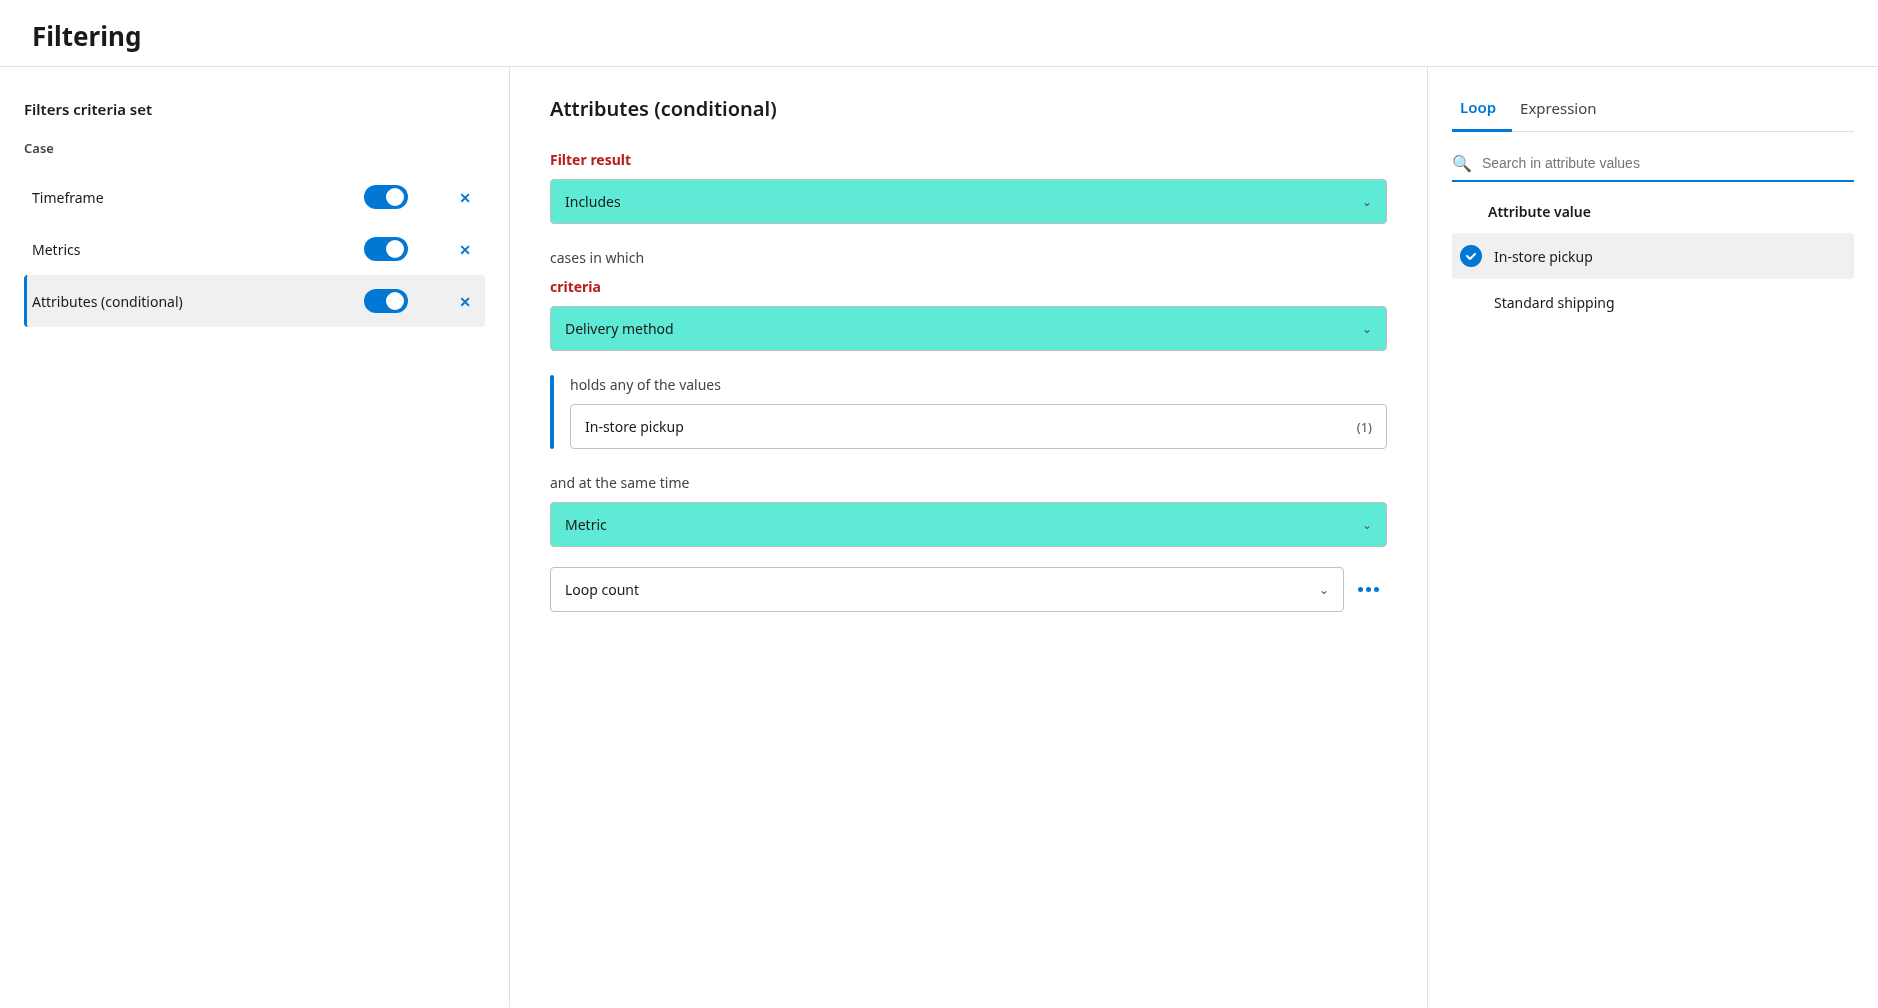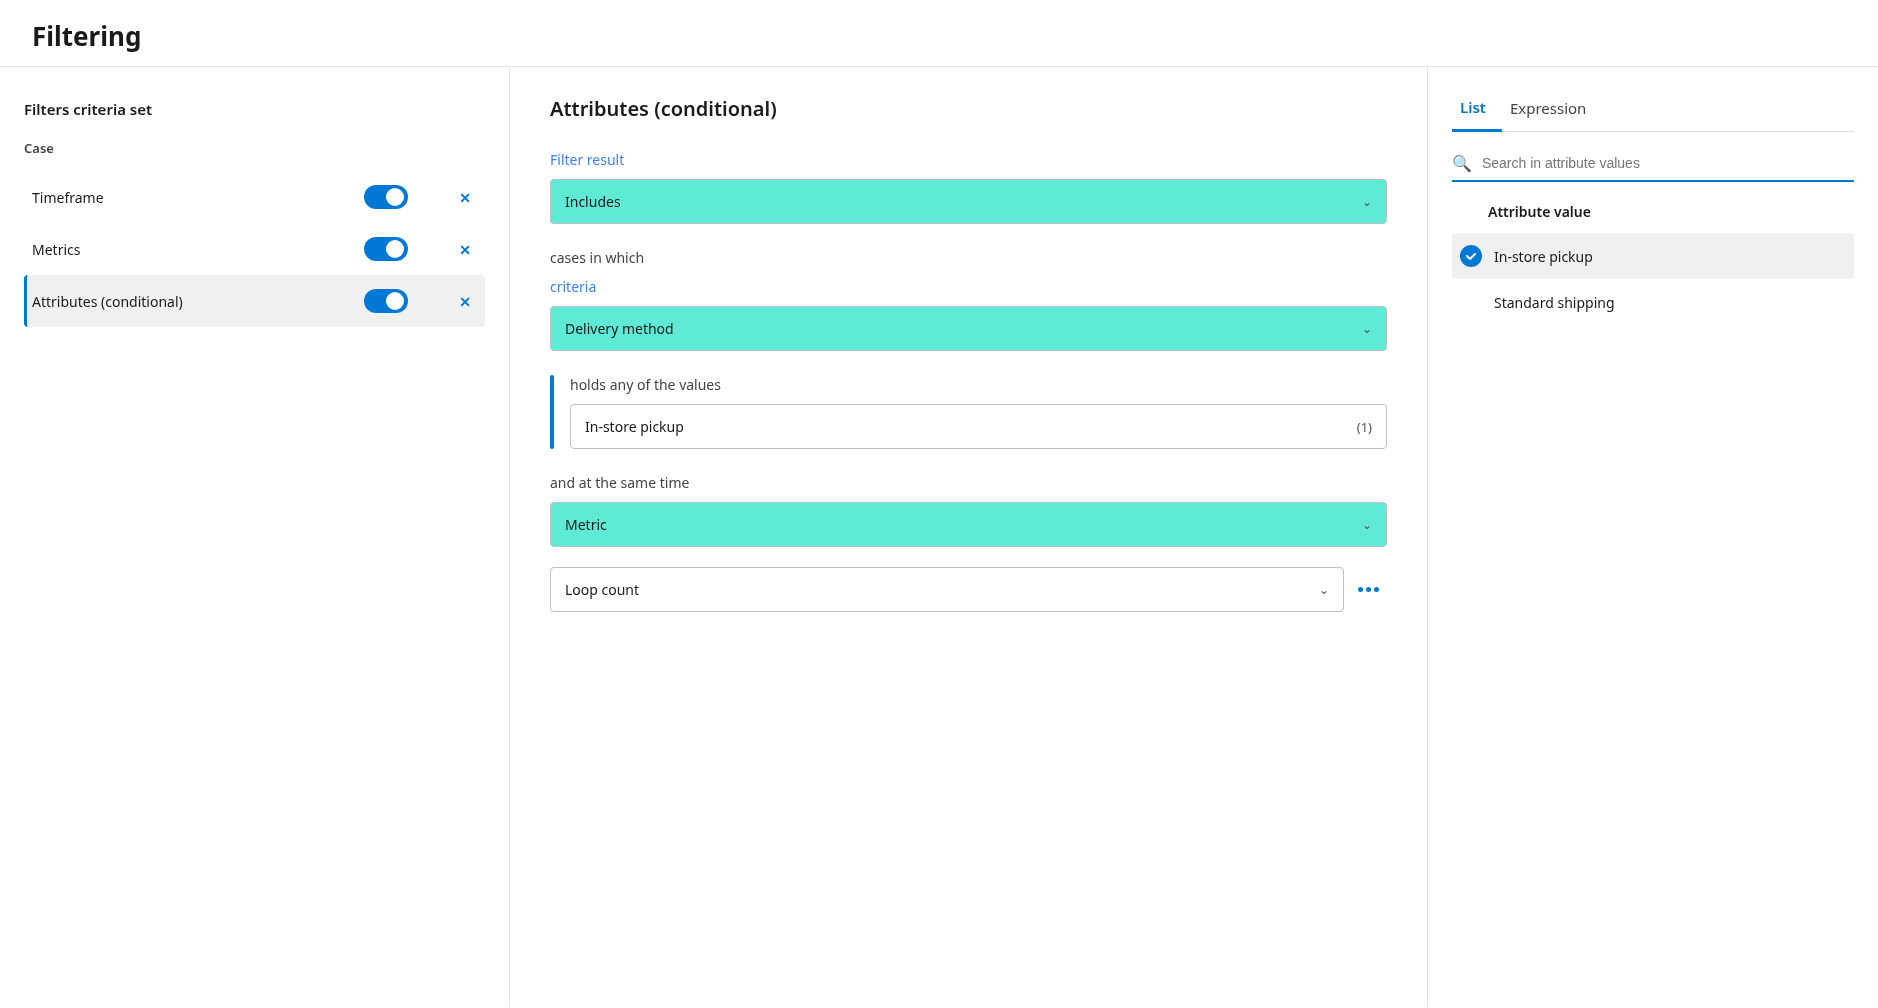--- a/index.html
+++ b/index.html
@@ -106,23 +106,23 @@
     }
 
     .attributes-title {
       font-size: 20px;
       font-weight: 600;
       margin-bottom: 28px;
     }
 
     .form-section-label {
       font-size: 14px;
-      font-weight: 400;
+      font-weight: 700;
       margin-bottom: 10px;
-      color: #3b82f6;
+      color: #b91c1c;
     }
 
     .form-section-sublabel {
       font-size: 14px;
       color: #444;
       margin-bottom: 10px;
     }
 
     .dropdown {
       width: 100%;
@@ -398,21 +398,21 @@
           <div class="dot"></div>
           <div class="dot"></div>
           <div class="dot"></div>
         </div>
       </div>
     </div>
   </div>
 
   <div class="right-panel">
     <div class="tab-row">
-      <div class="tab active">List</div>
+      <div class="tab active">Loop</div>
       <div class="tab">Expression</div>
     </div>
 
     <div class="search-row">
       <span class="search-icon">🔍</span>
       <input type="text" class="search-input" placeholder="Search in attribute values" style="">
     </div>
 
     <div class="attr-col-header">Attribute value</div>
 

